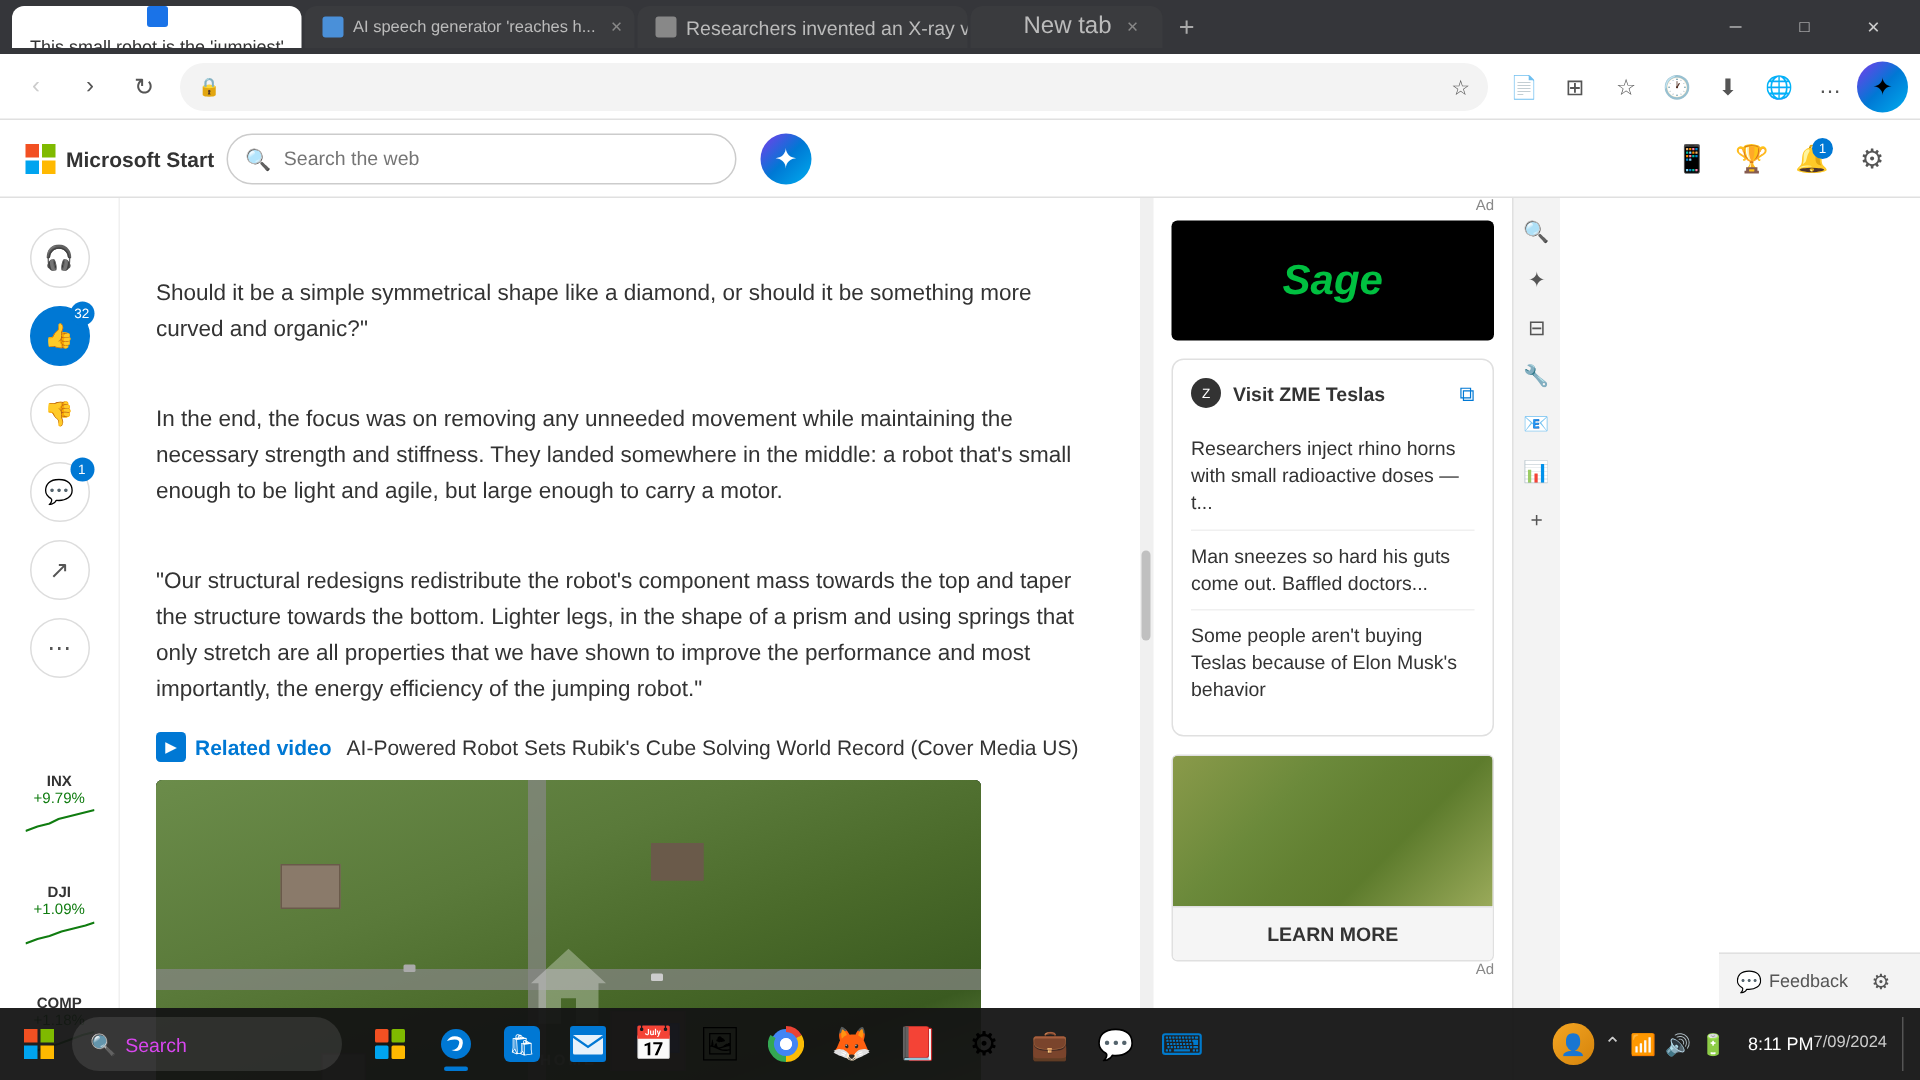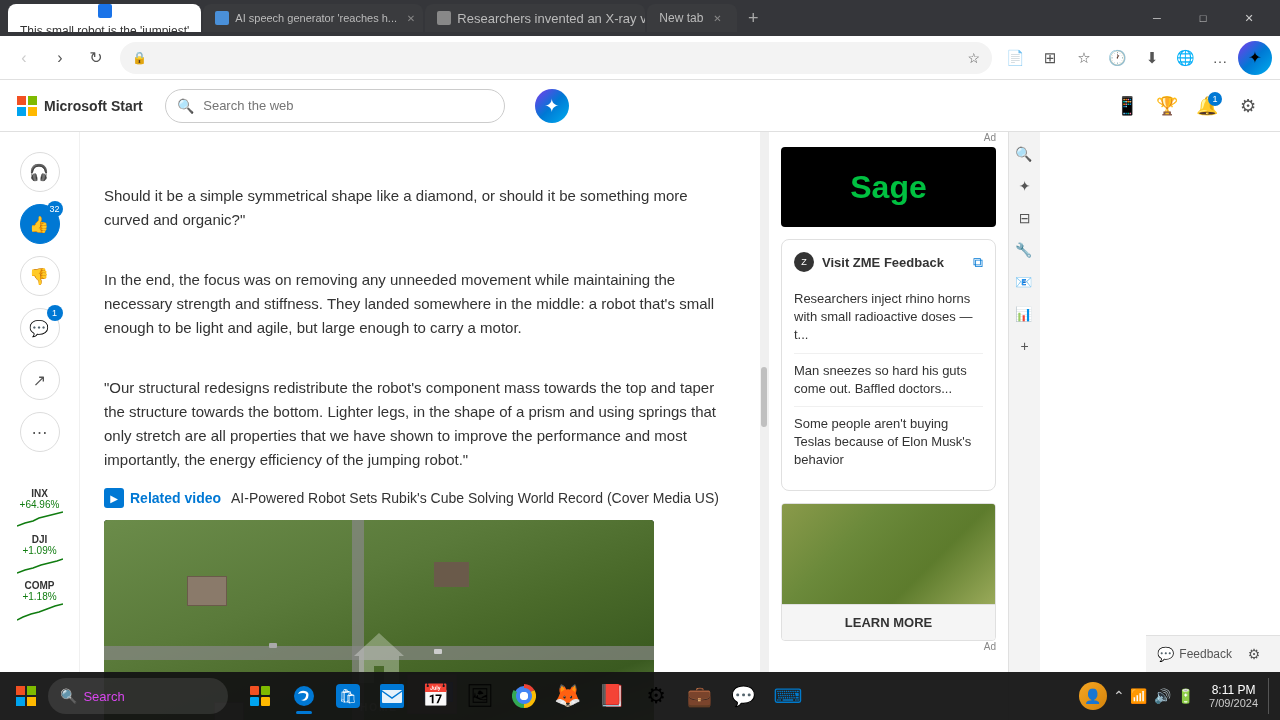--- a/index.html
+++ b/index.html
@@ -18,41 +18,41 @@
 
     .nav-bar { display: flex; align-items: center; background: #fff; height: 44px; padding: 0 8px; gap: 4px; border-bottom: 1px solid #e0e0e0; }
     .nav-btn { width: 32px; height: 32px; display: flex; align-items: center; justify-content: center; border-radius: 50%; cursor: pointer; color: #555; font-size: 16px; }
     .nav-btn.disabled { color: #ccc; cursor: default; }
     .address-bar { flex: 1; height: 32px; background: #f3f3f3; border-radius: 16px; display: flex; align-items: center; padding: 0 12px; font-size: 12px; color: #444; gap: 6px; margin: 0 4px; }
     .address-bar input { border: none; background: transparent; flex: 1; font-size: 12px; color: #333; outline: none; }
     .toolbar-icons { display: flex; gap: 2px; align-items: center; }
     .toolbar-icon { width: 32px; height: 32px; display: flex; align-items: center; justify-content: center; border-radius: 50%; cursor: pointer; color: #555; font-size: 15px; }
 
     
-    .msn-header { display: flex; align-items: center; height: 52px; padding: 0 16px; border-bottom: 1px solid #e0e0e0; gap: 22px; }
+    .msn-header { display: flex; align-items: center; height: 52px; padding: 0 16px; border-bottom: 1px solid #e0e0e0; gap: 8px; }
     .msn-logo { display: flex; align-items: center; gap: 6px; font-size: 14px; font-weight: 600; color: #333; }
     .search-bar { flex: 1; max-width: 340px; height: 34px; border: 1px solid #ccc; border-radius: 17px; display: flex; align-items: center; padding: 0 12px; gap: 8px; }
     .search-bar input { border: none; outline: none; font-size: 13px; color: #333; flex: 1; background: transparent; }
     .msn-header-icons { display: flex; gap: 8px; align-items: center; margin-left: auto; }
     .msn-icon { width: 32px; height: 32px; display: flex; align-items: center; justify-content: center; font-size: 18px; color: #555; cursor: pointer; position: relative; }
     .badge { position: absolute; top: 2px; right: 2px; background: #0078d4; color: #fff; font-size: 9px; width: 14px; height: 14px; border-radius: 50%; display: flex; align-items: center; justify-content: center; }
     .copilot-btn { width: 34px; height: 34px; border-radius: 50%; background: linear-gradient(135deg, #7c3aed, #0078d4, #00adef); display: flex; align-items: center; justify-content: center; cursor: pointer; }
 
     
     .main-content { display: flex; height: calc(720px - 36px - 44px - 52px); }
 
     
     .article-sidebar { width: 80px; display: flex; flex-direction: column; align-items: center; padding-top: 20px; gap: 12px; border-right: 1px solid #f0f0f0; flex-shrink: 0; }
     .action-btn { width: 40px; height: 40px; border-radius: 50%; border: 1px solid #ddd; display: flex; align-items: center; justify-content: center; cursor: pointer; font-size: 16px; color: #555; position: relative; background: #fff; }
     .action-badge { position: absolute; top: -4px; right: -4px; background: #0078d4; color: #fff; font-size: 9px; width: 16px; height: 16px; border-radius: 50%; display: flex; align-items: center; justify-content: center; }
 
     
     .stock-ticker { display: flex; flex-direction: column; gap: 4px; padding: 8px 4px; }
     .stock-item { display: flex; flex-direction: column; align-items: center; }
-    .stock-name { font-size: 10px; font-weight: 600; color: #333; }
+    .stock-name { font-size: 10px; font-weight: 600; color: #333; margin-top: 28px; }
     .stock-change { font-size: 10px; color: #107c10; }
 
     
     .article-content { flex: 1; overflow-y: auto; padding: 16px 24px; max-width: 680px; }
     .article-text { font-size: 15px; line-height: 1.6; color: #333; margin-bottom: 16px; margin-top: 36px; }
     .related-video { display: flex; align-items: center; gap: 6px; font-size: 14px; color: #333; margin-bottom: 12px; }
     .related-video-icon { width: 20px; height: 20px; background: #0078d4; border-radius: 3px; display: flex; align-items: center; justify-content: center; color: #fff; font-size: 10px; }
 
     
     .video-container { position: relative; width: 100%; max-width: 550px; background: #222; border-radius: 4px; overflow: hidden; }
@@ -66,21 +66,21 @@
     .ad-tag { background: #ffb900; color: #000; font-size: 9px; font-weight: 700; padding: 2px 4px; border-radius: 2px; }
     .ad-text { font-size: 12px; color: #fff; flex: 1; }
     .learn-more { font-size: 12px; color: #fff; text-decoration: underline; cursor: pointer; }
     .skip-ad-btn { background: rgba(0,0,0,0.7); color: #fff; border: 1px solid #aaa; padding: 4px 10px; font-size: 11px; cursor: pointer; display: flex; align-items: center; gap: 4px; border-radius: 2px; }
     .home-icon-overlay { position: absolute; left: 50%; top: 50%; transform: translate(-50%, -50%); opacity: 0.3; }
 
     
     .right-sidebar { width: 240px; overflow-y: auto; padding: 0 12px; flex-shrink: 0; border-left: 1px solid #f0f0f0; }
     .ad-block { background: #000; border-radius: 4px; overflow: hidden; margin-bottom: 12px; }
     .sage-ad { width: 100%; height: 80px; display: flex; align-items: center; justify-content: center; }
-    .sage-text { font-size: 32px; font-weight: 700; color: #00c040; }
+    .sage-text { font-size: 28px; font-weight: 700; color: #00c040; font-style: italic; }
     .ad-label { text-align: right; font-size: 10px; color: #888; margin-bottom: 4px; }
 
     .visit-card { border: 1px solid #e0e0e0; border-radius: 8px; padding: 12px; margin-bottom: 12px; }
     .visit-card-header { display: flex; align-items: center; gap: 8px; margin-bottom: 10px; }
     .zme-icon { width: 20px; height: 20px; background: #333; border-radius: 50%; display: flex; align-items: center; justify-content: center; font-size: 9px; color: #fff; }
     .visit-site-btn { font-size: 13px; font-weight: 600; color: #333; flex: 1; }
     .external-link-icon { font-size: 14px; color: #0078d4; cursor: pointer; }
 
     .news-item { padding: 8px 0; border-bottom: 1px solid #f0f0f0; font-size: 13px; color: #333; line-height: 1.4; cursor: pointer; }
     .news-item:last-child { border-bottom: none; }
@@ -101,21 +101,21 @@
     .taskbar { position: absolute; bottom: 0; left: 0; right: 0; height: 48px; background: rgba(20,20,20,0.95); display: flex; align-items: center; padding: 0 8px; gap: 4px; }
     .taskbar-start { width: 36px; height: 36px; display: flex; align-items: center; justify-content: center; cursor: pointer; }
     .taskbar-search { display: flex; align-items: center; gap: 6px; background: rgba(255,255,255,0.1); border-radius: 20px; padding: 4px 12px; height: 36px; cursor: pointer; min-width: 180px; }
     .taskbar-search-text { font-size: 13px; color: #d946ef; }
     .taskbar-apps { display: flex; gap: 4px; align-items: center; margin-left: 8px; }
     .taskbar-app { width: 40px; height: 40px; display: flex; align-items: center; justify-content: center; border-radius: 8px; cursor: pointer; position: relative; }
     .taskbar-app.active::after { content: ''; position: absolute; bottom: 2px; left: 50%; transform: translateX(-50%); width: 16px; height: 3px; background: #0078d4; border-radius: 2px; }
     .taskbar-right { margin-left: auto; display: flex; align-items: center; gap: 6px; }
     .system-tray { display: flex; align-items: center; gap: 6px; padding: 0 8px; }
     .tray-icon { font-size: 14px; color: #ccc; cursor: pointer; }
-    .clock { display: flex; flex-direction: column; align-items: center; cursor: pointer; }
+    .clock { display: flex; flex-direction: row; align-items: flex-start; cursor: pointer; }
     .clock-time { font-size: 12px; color: #fff; }
     .clock-date { font-size: 11px; color: #ccc; }
 
     
     .feedback-bar { position: absolute; bottom: 48px; right: 0; display: flex; align-items: center; background: #f3f3f3; border-top: 1px solid #e0e0e0; padding: 4px 12px; gap: 8px; font-size: 12px; color: #555; }
     .feedback-btn { display: flex; align-items: center; gap: 4px; cursor: pointer; font-size: 12px; color: #555; }
     .feedback-icon { font-size: 14px; }
 
     
     .mini-chart { width: 46px; height: 20px; }
@@ -139,21 +139,21 @@
       <span class="tab-close" style="color:#888;">✕</span>
     </div>
 
     <div class="tab" style="background:#3a3b3e;">
       <div class="tab-favicon" style="background:#888;border-radius:2px;"></div>
       <span style="color:#bbb;font-size:13px;">Researchers invented an X-ray v...</span>
       <span class="tab-close" style="color:#888;">✕</span>
     </div>
 
     <div class="tab" style="background:#3a3b3e;">
-      <span style="color:#bbb;font-size:12px;">New tab</span>
+      <span style="color:#bbb;font-size:16px;margin-left:23px;">New tab</span>
       <span class="tab-close" style="color:#888;">✕</span>
     </div>
     <div class="new-tab-btn">+</div>
     <div class="window-controls">
       <div class="win-btn">─</div>
       <div class="win-btn">□</div>
       <div class="win-btn close">✕</div>
     </div>
   </div>
 
@@ -228,21 +228,21 @@
     <div class="action-btn">
       <span>↗</span>
     </div>
     <div class="action-btn">
       <span>⋯</span>
     </div>
 
     <div class="stock-ticker" style="margin-top:16px;">
       <div class="stock-item">
         <span class="stock-name">INX</span>
-        <span class="stock-change">+64.96%</span>
+        <span class="stock-change">+9.79%</span>
         <svg class="mini-chart" viewBox="0 0 46 20">
           <polyline points="0,16 8,13 16,11 22,8 30,6 38,4 46,2" fill="none" stroke="#107c10" stroke-width="1.5"></polyline>
         </svg>
       </div>
       <div class="stock-item">
         <span class="stock-name">DJI</span>
         <span class="stock-change">+1.09%</span>
         <svg class="mini-chart" viewBox="0 0 46 20">
           <polyline points="0,17 8,14 16,12 24,9 32,7 40,5 46,3" fill="none" stroke="#107c10" stroke-width="1.5"></polyline>
         </svg>
@@ -316,21 +316,21 @@
     <div class="ad-label">Ad</div>
     <div class="ad-block">
       <div class="sage-ad">
         <span class="sage-text">Sage</span>
       </div>
     </div>
 
     <div class="visit-card">
       <div class="visit-card-header">
         <div class="zme-icon">Z</div>
-        <span class="visit-site-btn">Visit ZME Feedback</span>
+        <span class="visit-site-btn">Visit ZME Teslas</span>
         <span class="external-link-icon">⧉</span>
       </div>
       <div class="news-item">Researchers inject rhino horns with small radioactive doses — t...</div>
       <div class="news-item">Man sneezes so hard his guts come out. Baffled doctors...</div>
       <div class="news-item">Some people aren't buying Teslas because of Elon Musk's behavior</div>
     </div>
 
     <div class="learn-more-card">
       <div class="learn-more-thumb">
 

